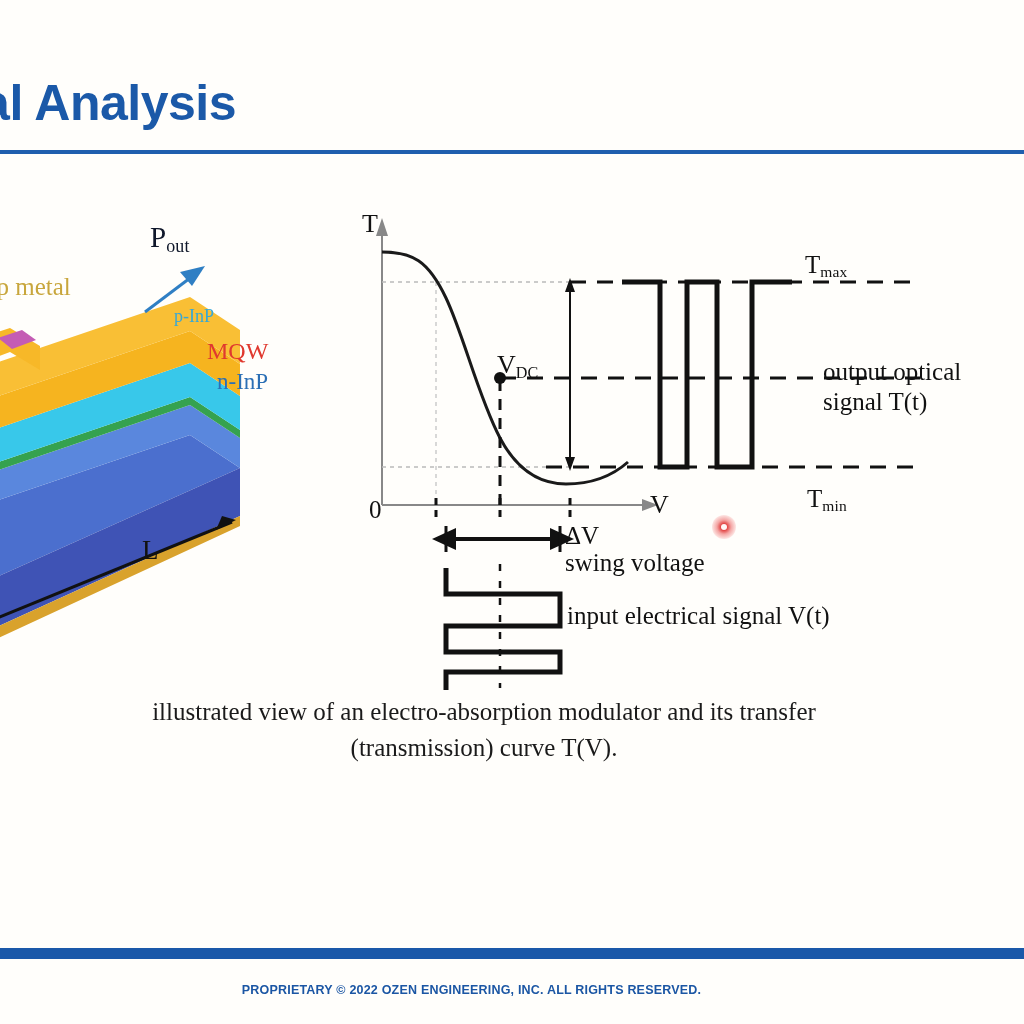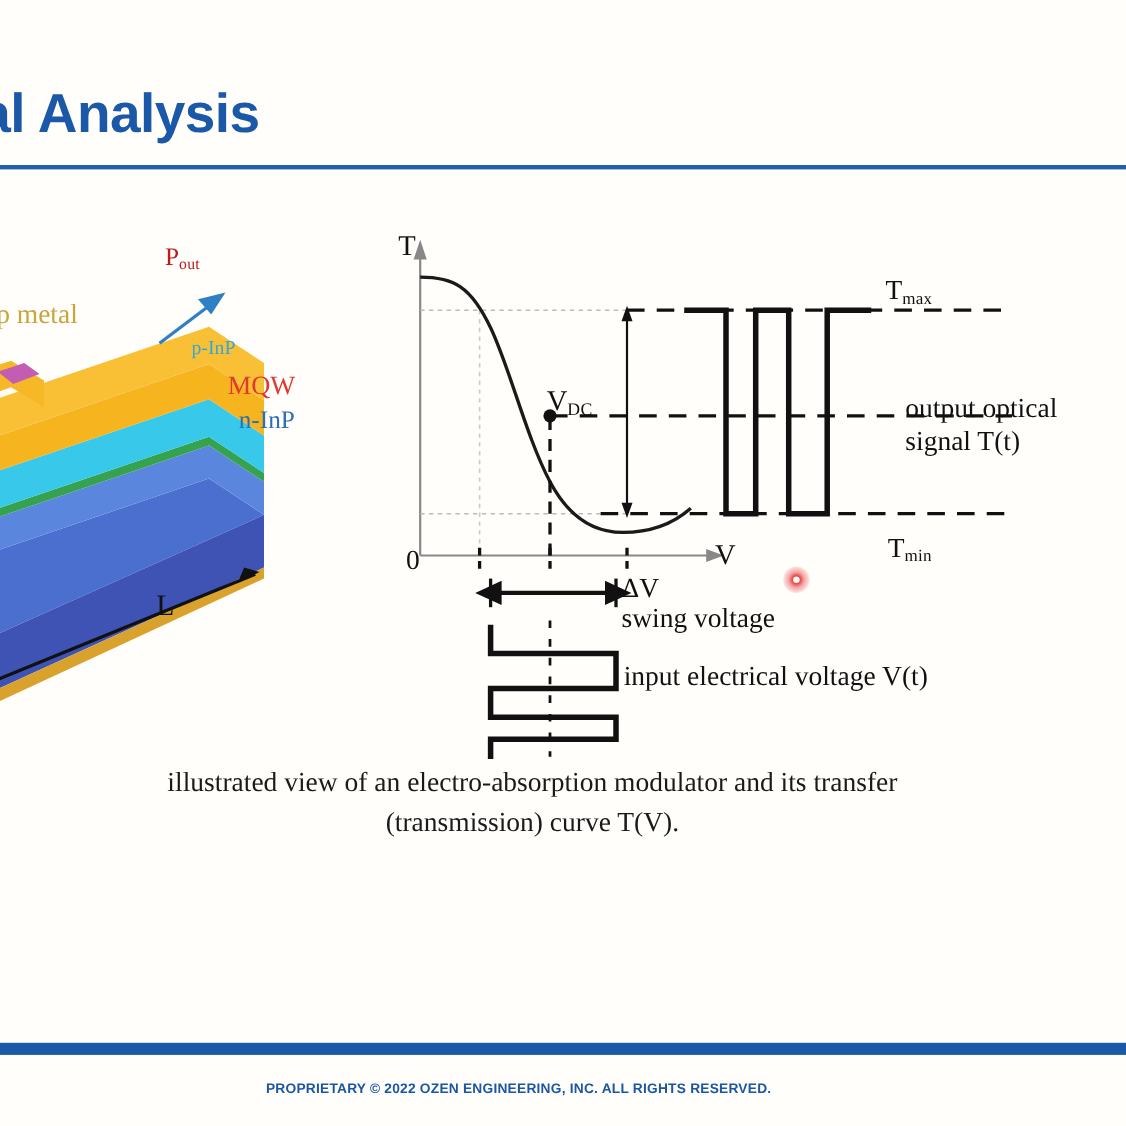--- a/index.html
+++ b/index.html
@@ -95,21 +95,21 @@
     letter-spacing: 0.2px;
   }
 
   
   #lbl-topmetal {
     left: -16px; top: 113px;
     font-size: 25px; color: #c8a63c;
   }
   #lbl-pout {
     left: 150px; top: 61px;
-    font-size: 23px; color: #b91c1c;
+    font-size: 29px; color: #0f172a;
   }
   #lbl-pinp {
     left: 174px; top: 146px;
     font-size: 18px; color: #35a8d8;
   }
   #lbl-mqw {
     left: 176px; top: 178px;
     font-size: 24px; color: #e0392f; margin-left: 31px;
   }
   #lbl-ninp {
@@ -248,21 +248,21 @@
     <div class="dlabel" id="lbl-T">T</div>
     <div class="dlabel" id="lbl-zero">0</div>
     <div class="dlabel" id="lbl-V">V</div>
     <div class="dlabel" id="lbl-vdc"><span>V</span><span class="sub">DC</span></div>
     <div class="dlabel" id="lbl-tmax"><span>T</span><span class="sub">max</span></div>
     <div class="dlabel" id="lbl-tmin"><span>T</span><span class="sub">min</span></div>
     <div class="dlabel" id="lbl-dv">ΔV</div>
     <div class="dlabel" id="lbl-swing">swing voltage</div>
     <div class="dlabel" id="lbl-out1">output optical</div>
     <div class="dlabel" id="lbl-out2">signal T(t)</div>
-    <div class="dlabel" id="lbl-in">input electrical voltage V(t)</div>
+    <div class="dlabel" id="lbl-in">input electrical signal V(t)</div>
 
     <div id="cursor-dot"></div>
   </div>
 
   <div id="caption">
     <span>illustrated view of an electro-absorption modulator and its transfer</span>
     <span class="line2">(transmission) curve T(V).</span>
   </div>
 
   <div id="footer-rule"></div>

